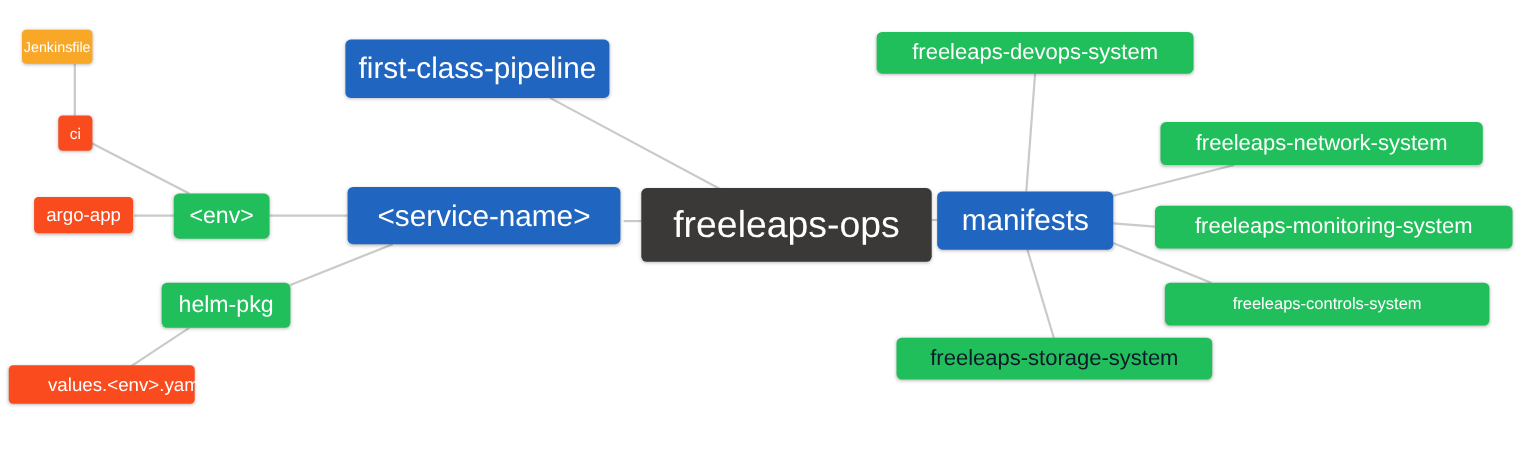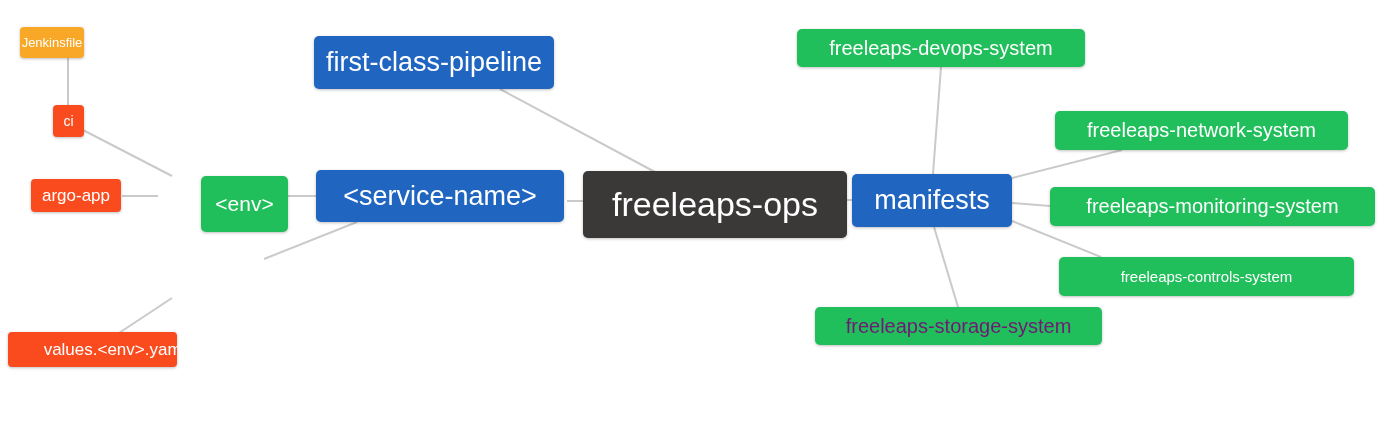--- a/index.html
+++ b/index.html
@@ -55,36 +55,37 @@
     <line x1="1012" y1="221" x2="1101" y2="257" style="stroke: rgb(202, 202, 202);"></line>
     <line x1="934" y1="227" x2="958" y2="307" style="stroke: rgb(202, 202, 202);"></line>
   </svg>
 
   <div class="node" style="left: 20px; top: 27px; width: 64px; height: 31px; font-size: 13px; border-radius: 4px; background-color: rgb(248, 168, 38); color: rgb(255, 255, 255);">Jenkinsfile</div>
 
   <div class="node" style="left: 53px; top: 105px; width: 31px; height: 32px; font-size: 14px; border-radius: 4px; background-color: rgb(249, 75, 30); color: rgb(255, 255, 255);">ci</div>
 
   <div class="node" style="left: 31px; top: 179px; width: 90px; height: 33px; font-size: 17px; border-radius: 4px; background-color: rgb(249, 75, 30); color: rgb(255, 255, 255);">argo-app</div>
 
-  <div class="node" style="left: 158px; top: 176px; width: 87px; height: 56px; font-size: 21px; background-color: rgb(33, 191, 91); color: rgb(255, 255, 255); margin-left: 43px;">&lt;env&gt;</div>
+  <div class="node" style="left: 158px; top: 176px; width: 87px; height: 41px; font-size: 21px; background-color: rgb(33, 191, 91); color: rgb(255, 255, 255);">&lt;env&gt;</div>
 
   <div class="node" style="left: 314px; top: 36px; width: 240px; height: 53px; font-size: 27px; background-color: rgb(32, 101, 192); color: rgb(255, 255, 255);">first-class-pipeline</div>
 
   <div class="node" style="left: 316px; top: 170px; width: 248px; height: 52px; font-size: 27px; background-color: rgb(32, 101, 192); color: rgb(255, 255, 255);">&lt;service-name&gt;</div>
 
   <div class="node" style="left: 583px; top: 171px; width: 264px; height: 67px; font-size: 34px; background-color: rgb(59, 56, 56); color: rgb(255, 255, 255);">freeleaps-ops</div>
 
   <div class="node" style="left: 852px; top: 174px; width: 160px; height: 53px; font-size: 27px; background-color: rgb(32, 101, 192); color: rgb(255, 255, 255);">manifests</div>
 
+  <div class="node" style="left: 147px; top: 257px; width: 117px; height: 41px; font-size: 21px; background-color: rgb(33, 191, 91); color: rgb(255, 255, 255);">helm-pkg</div>
 
   <div class="node" style="left: 8px; top: 332px; width: 169px; height: 35px; font-size: 17px; border-radius: 4px; background-color: rgb(249, 75, 30); color: rgb(255, 255, 255); padding-left: 44px;">values.&lt;env&gt;.yaml</div>
 
   <div class="node" style="left: 797px; top: 29px; width: 288px; height: 38px; font-size: 20px; background-color: rgb(33, 191, 91); color: rgb(255, 255, 255);">freeleaps-devops-system</div>
 
   <div class="node" style="left: 1055px; top: 111px; width: 293px; height: 39px; font-size: 20px; background-color: rgb(33, 191, 91); color: rgb(255, 255, 255);">freeleaps-network-system</div>
 
   <div class="node" style="left: 1050px; top: 187px; width: 325px; height: 39px; font-size: 20px; background-color: rgb(33, 191, 91); color: rgb(255, 255, 255);">freeleaps-monitoring-system</div>
 
   <div class="node" style="left: 1059px; top: 257px; width: 295px; height: 39px; font-size: 15px; background-color: rgb(33, 191, 91); color: rgb(255, 255, 255);">freeleaps-controls-system</div>
 
-  <div class="node" style="left: 815px; top: 307px; width: 287px; height: 38px; font-size: 20px; background-color: rgb(33, 191, 91); color: #701a75;">freeleaps-storage-system</div>
+  <div class="node" style="left: 815px; top: 307px; width: 287px; height: 38px; font-size: 20px; background-color: rgb(33, 191, 91); color: #0f172a;">freeleaps-storage-system</div>
 
 </div>
 
 </body></html>

